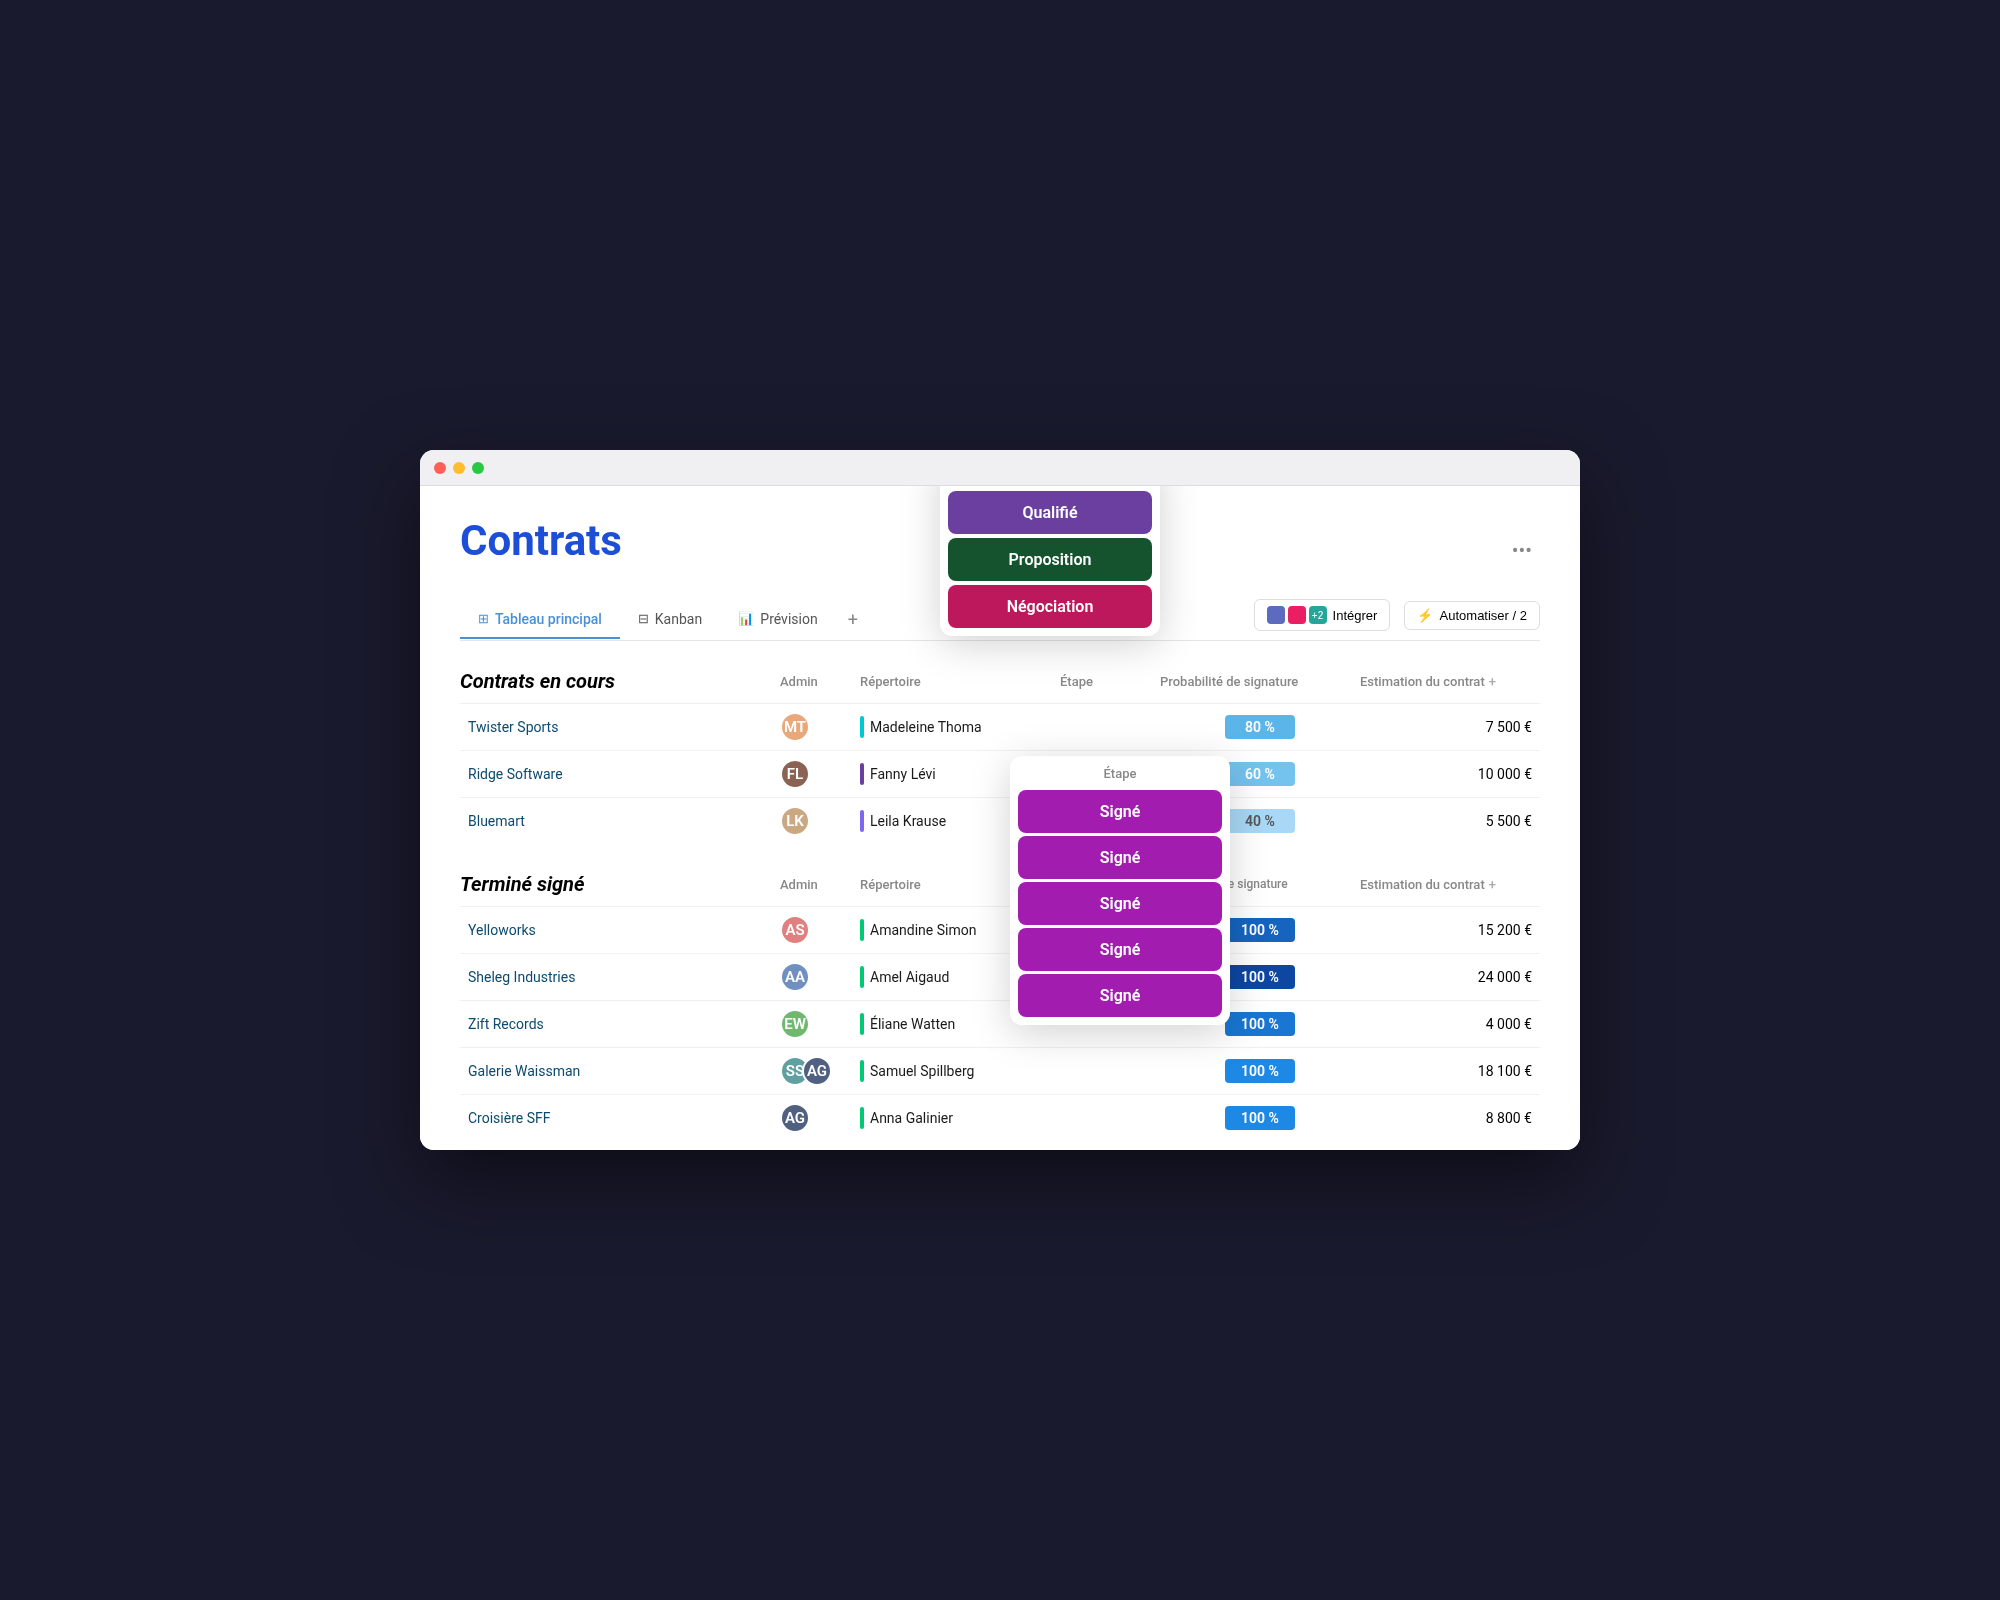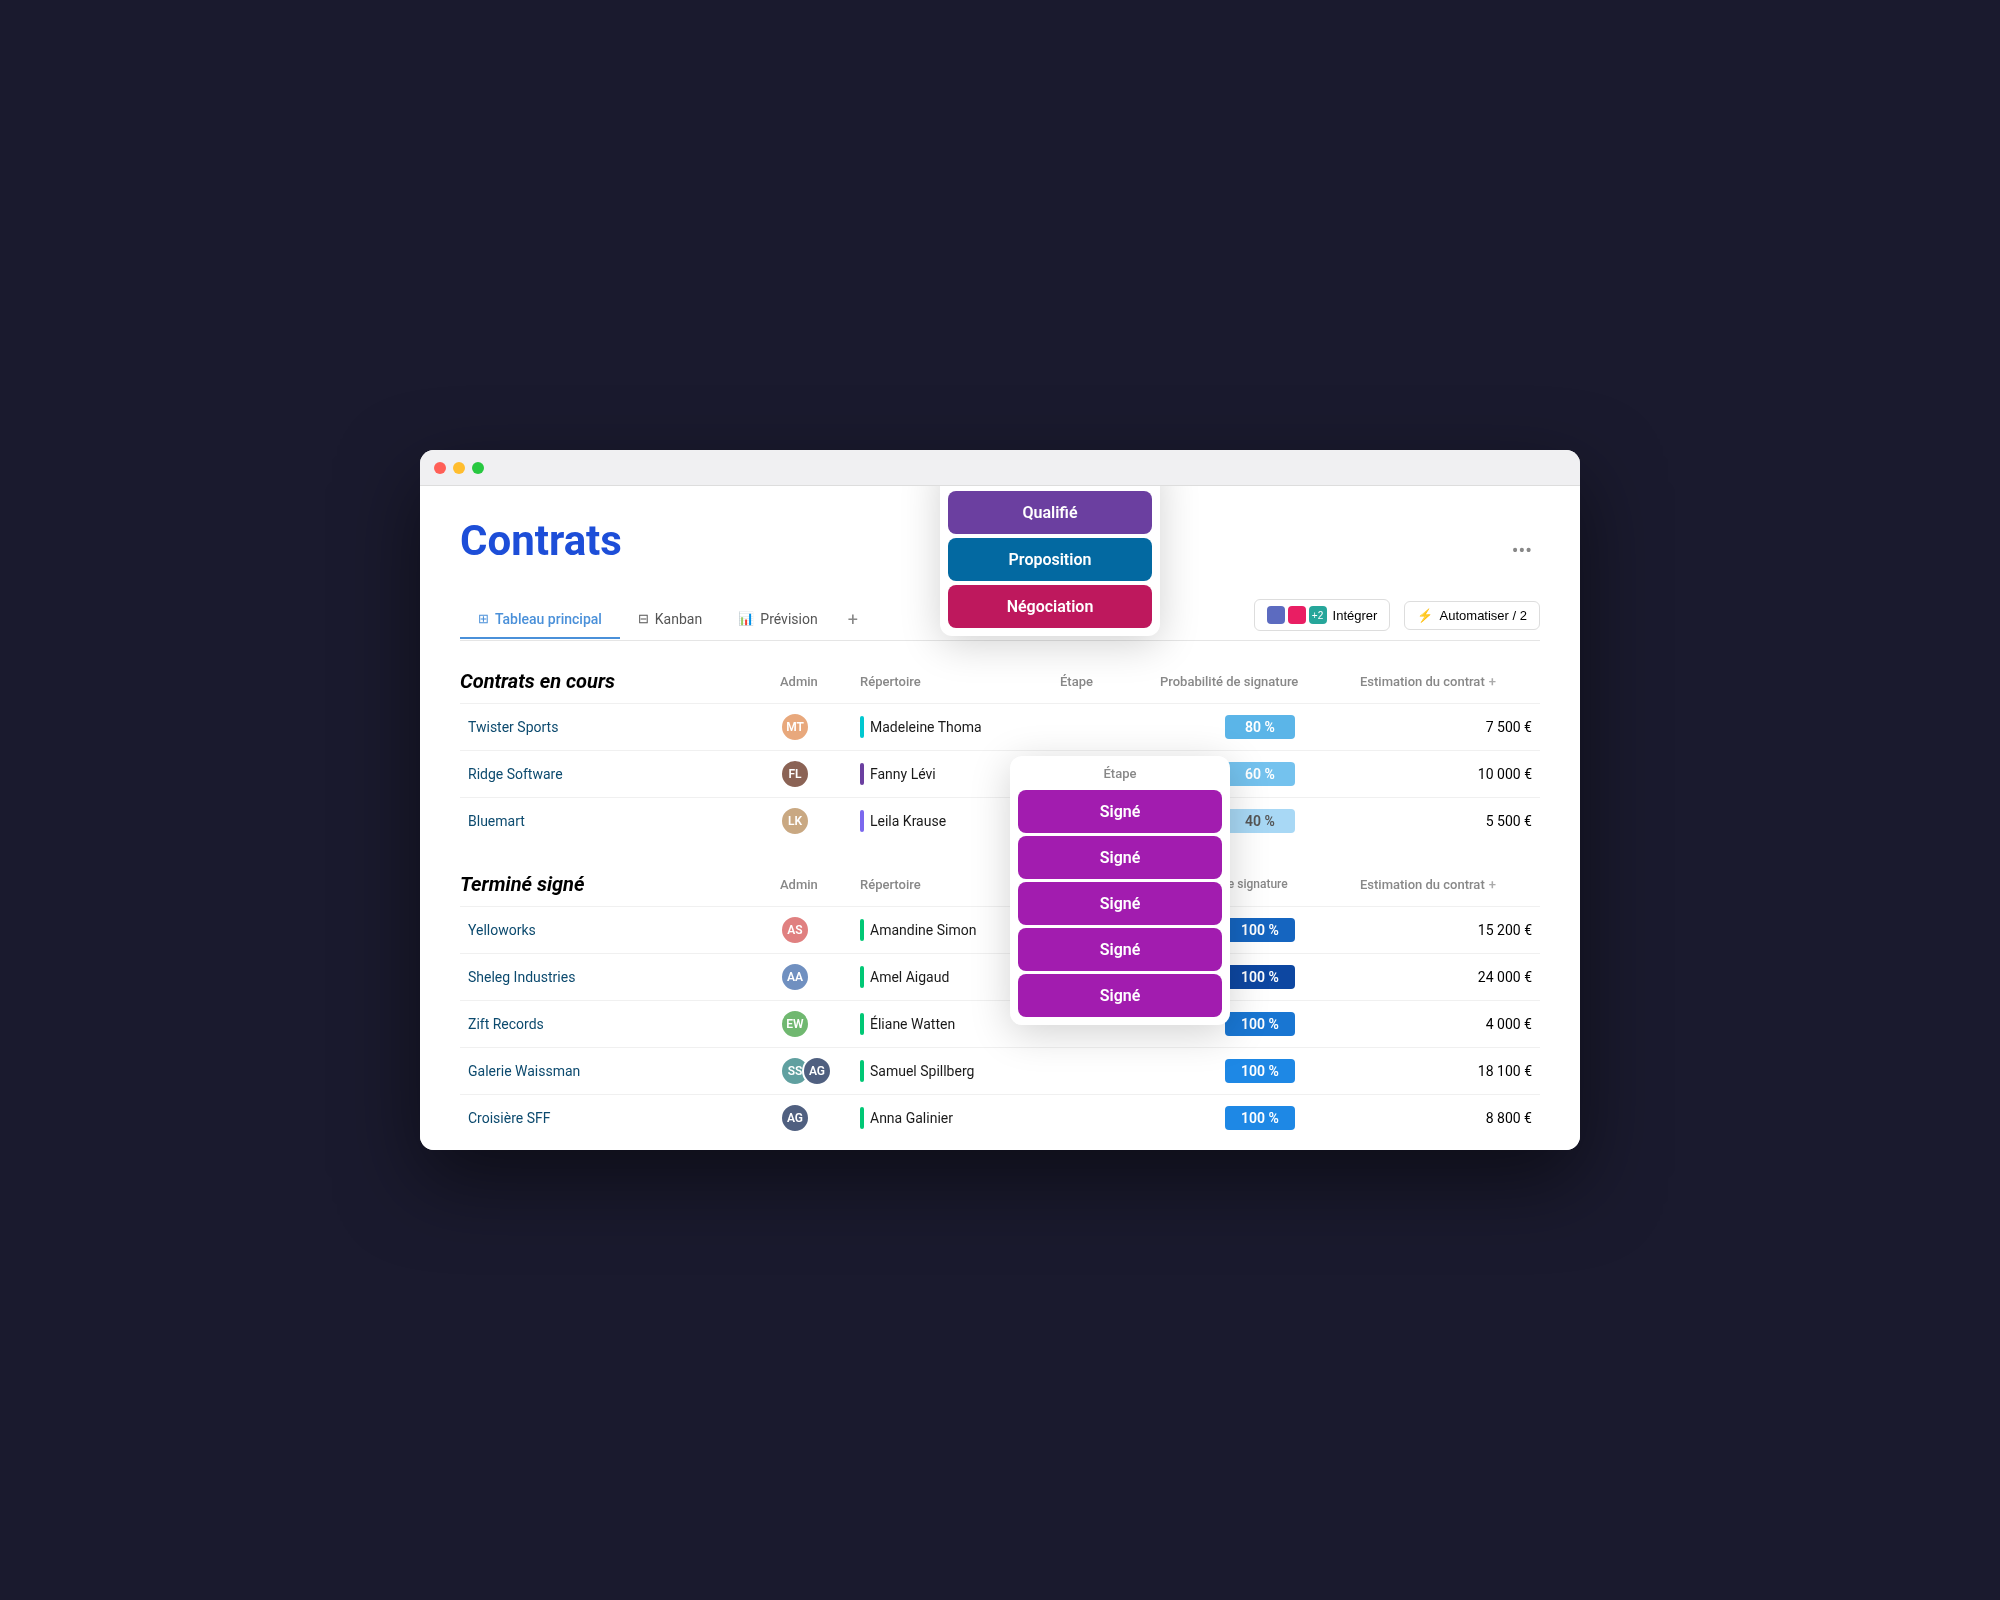--- a/index.html
+++ b/index.html
@@ -184,21 +184,21 @@
 
     .avatar {
       width: 30px; height: 30px;
       border-radius: 50%;
       background: #ccc;
       border: 2px solid #fff;
       overflow: hidden;
       display: flex;
       align-items: center;
       justify-content: center;
-      font-size: 12px;
+      font-size: 15px;
       color: #fff;
       font-weight: 600;
     }
 
     .avatar-multi {
       display: flex;
     }
 
     .avatar-multi .avatar:not(:first-child) {
       margin-left: -8px;
@@ -290,21 +290,21 @@
       font-weight: 600;
       color: #fff;
       cursor: pointer;
     }
 
     .popup-option:last-child {
       margin-bottom: 8px;
     }
 
     .opt-qualifie { background: #6b3fa0; }
-    .opt-proposition { background: #0369a1; }
+    .opt-proposition { background: #14532d; }
     .opt-negociation { background: #be185d; }
 
     .opt-signe { background: #a21caf; margin: 3px 8px; }
 
     
     .av-orange { background: #e8a87c; }
     .av-brown { background: #8b6355; }
     .av-light { background: #c9a882; }
     .av-blue { background: #7090c0; }
     .av-pink { background: #e08080; }

